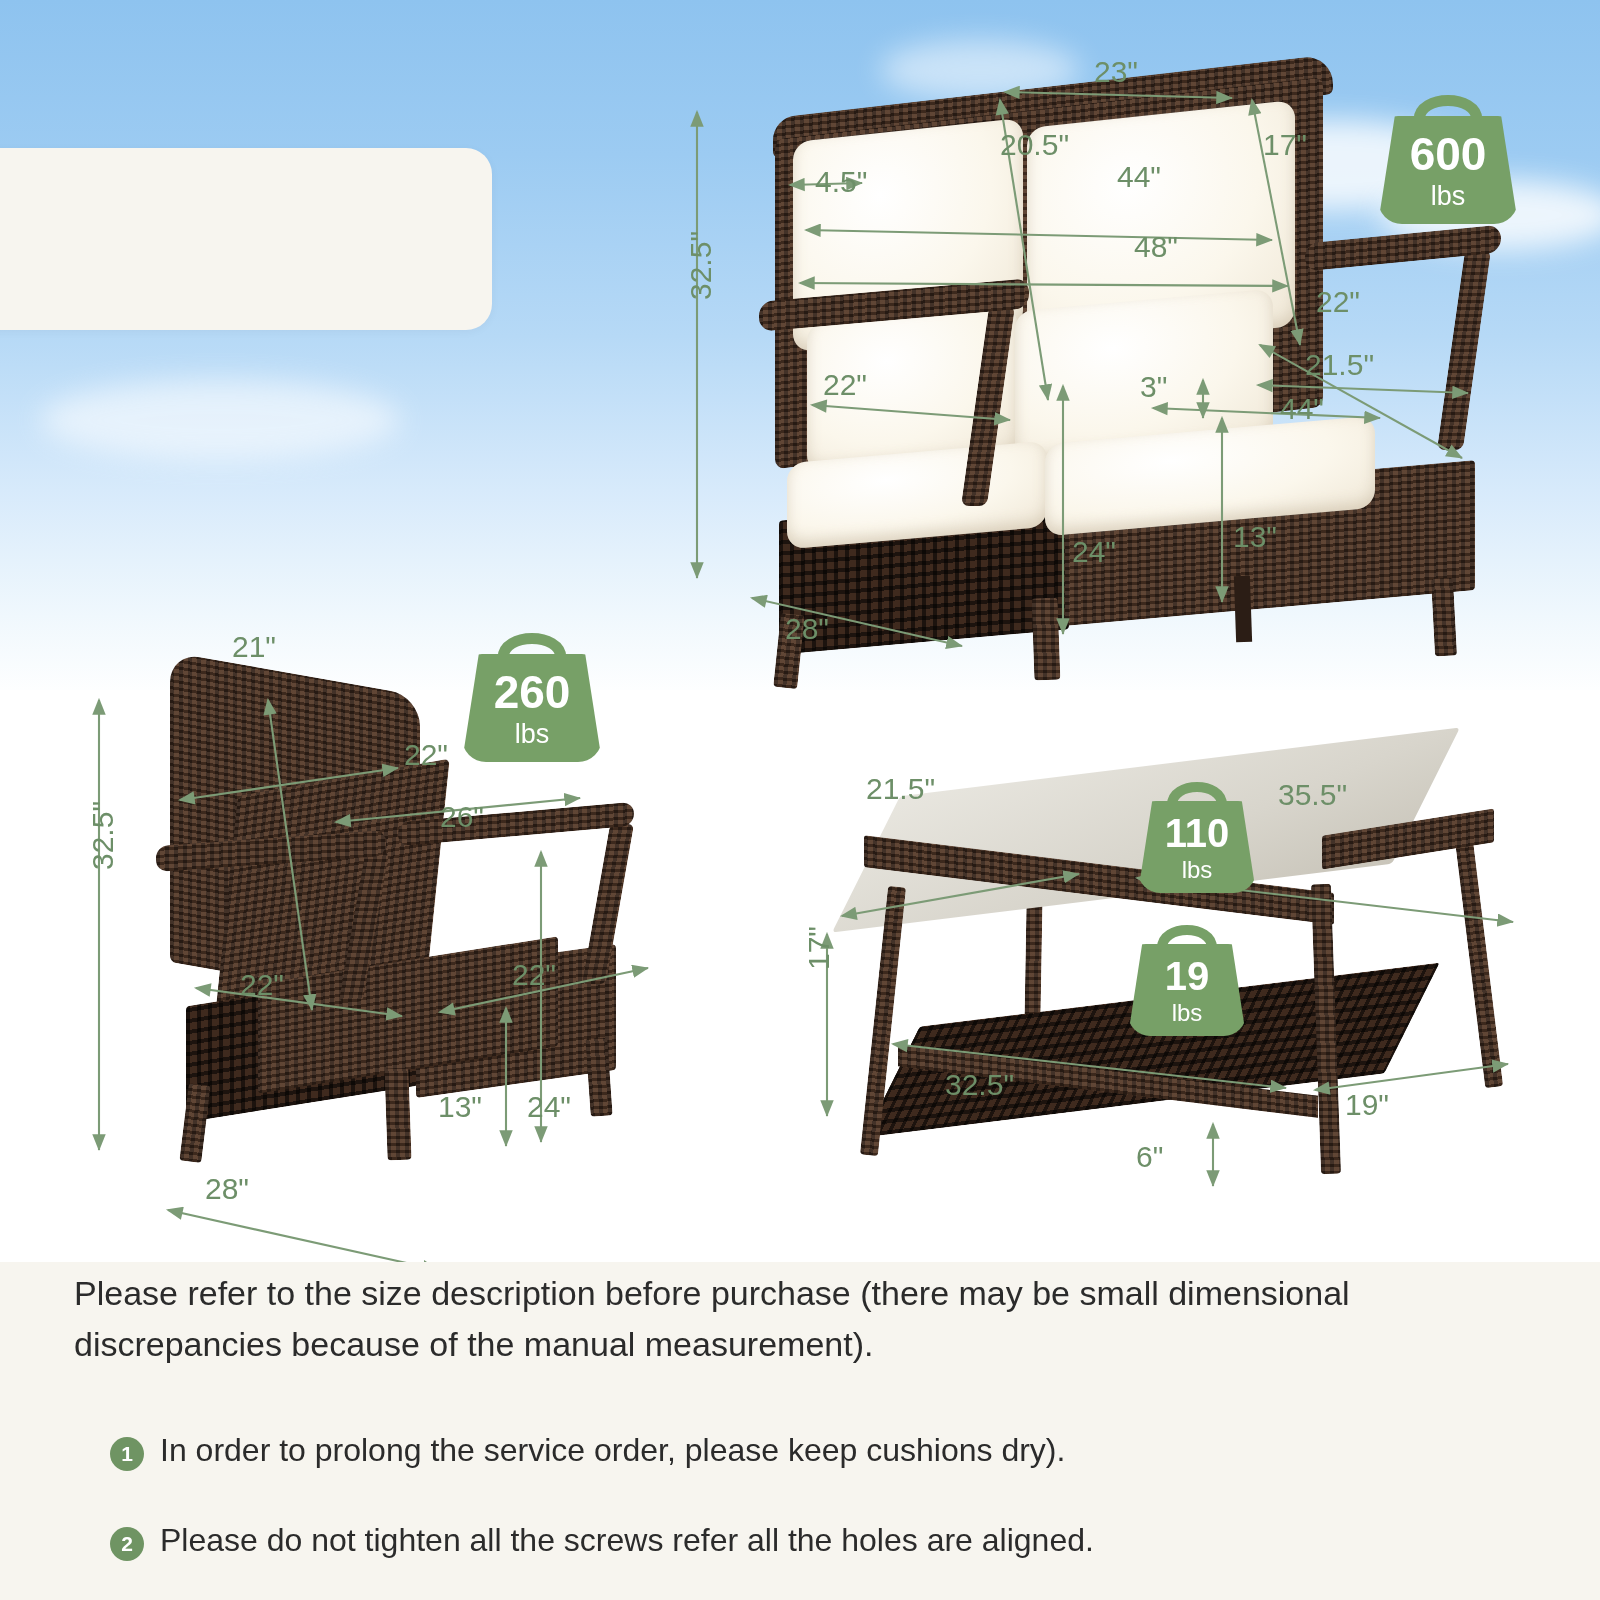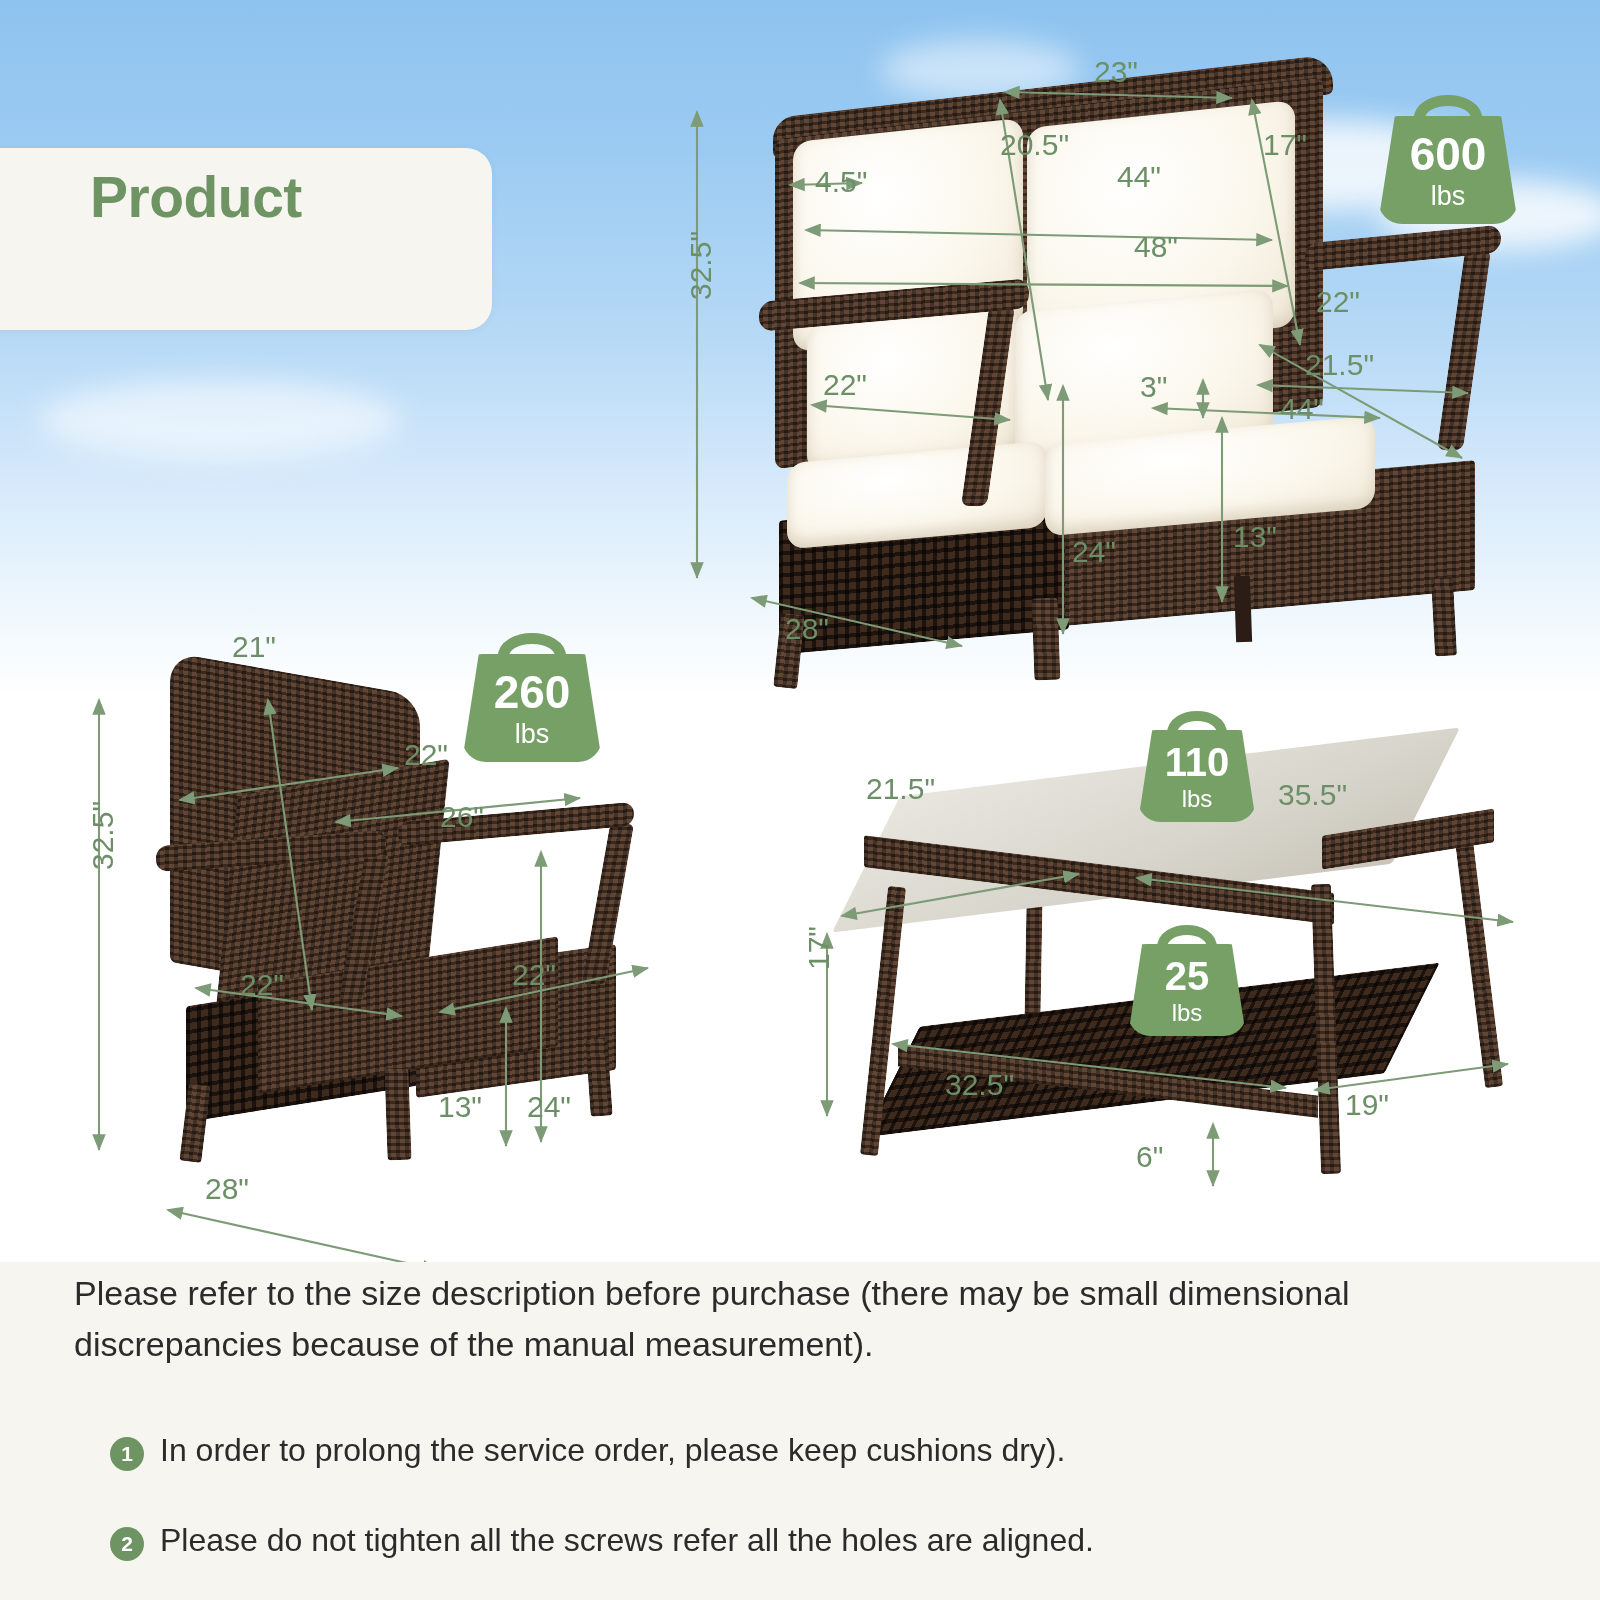--- a/index.html
+++ b/index.html
@@ -208,21 +208,20 @@
 <div id="sky">
   <div class="cloud" style="left:1180px; top:120px; width:300px; height:90px;"></div>
   <div class="cloud" style="left:1380px; top:180px; width:240px; height:70px;"></div>
   <div class="cloud" style="left:40px;  top:380px; width:360px; height:80px; opacity:.55;"></div>
   <div class="cloud" style="left:880px; top:40px;  width:200px; height:60px; opacity:.5;"></div>
 </div>
 <div id="lowerwhite"></div>
 
 <div id="title-panel"></div>
 <div id="title-text">
-  <div>Product</div>
 </div>
 
 <div id="loveseat">
   <div id="ls-backframe" class="wicker"></div>
   <div id="ls-backpanel" class="wicker"></div>
   <div id="ls-cush-bl" class="cushion"></div>
   <div id="ls-cush-br" class="cushion"></div>
   <div id="ls-cush-ll" class="cushion"></div>
   <div id="ls-cush-lr" class="cushion"></div>
   <div id="ls-base-front" class="wicker-open"></div>
@@ -386,36 +385,36 @@
 <div class="badge badge-lg" style="left:462px; top:620px;">
   <svg class="handle" width="74" height="40" viewBox="0 0 74 40">
     <path d="M8,38 C8,12 66,12 66,38" stroke="#77a067" stroke-width="11" fill="none" stroke-linecap="round"></path>
   </svg>
   <div class="body">
     <span class="num">260</span>
     <span class="unit">lbs</span>
   </div>
 </div>
 
-<div class="badge badge-md" style="left:1138px; top:700px;">
+<div class="badge badge-md" style="left:1138px; top:771px;">
   <svg class="handle" width="64" height="36" viewBox="0 0 64 36">
     <path d="M7,34 C7,10 57,10 57,34" stroke="#77a067" stroke-width="10" fill="none" stroke-linecap="round"></path>
   </svg>
   <div class="body">
     <span class="num">110</span>
     <span class="unit">lbs</span>
   </div>
 </div>
 
 <div class="badge badge-md" style="left:1128px; top:914px;">
   <svg class="handle" width="64" height="36" viewBox="0 0 64 36">
     <path d="M7,34 C7,10 57,10 57,34" stroke="#77a067" stroke-width="10" fill="none" stroke-linecap="round"></path>
   </svg>
   <div class="body">
-    <span class="num">25</span>
+    <span class="num">19</span>
     <span class="unit">lbs</span>
   </div>
 </div>
 
 <div id="notes-panel"></div>
 <div id="notes-intro">Please refer to the size description before purchase (there may be small dimensional discrepancies because of the manual measurement).</div>
 
 <div class="note-row" id="note-1">
   <span class="note-num">1</span>
   <span>In order to prolong the service order, please keep cushions dry).</span>

